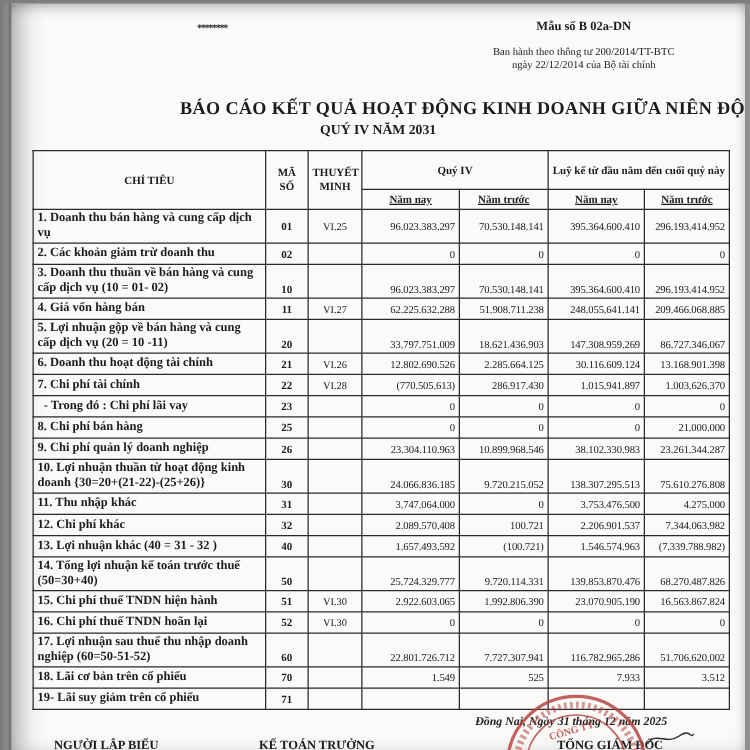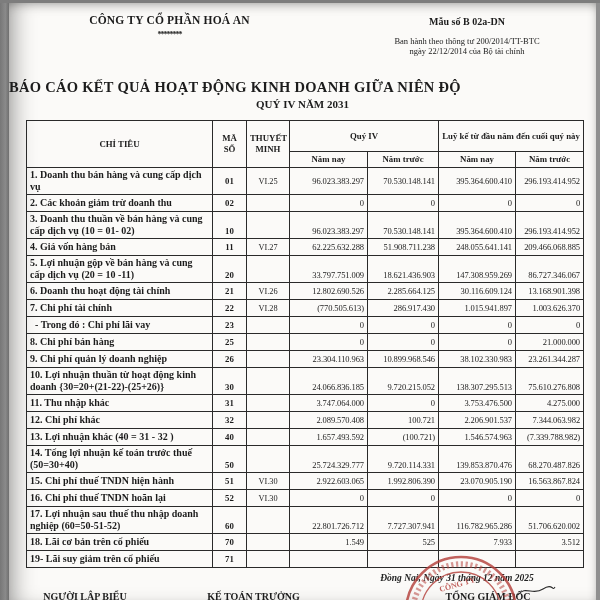--- a/index.html
+++ b/index.html
@@ -20,37 +20,37 @@
                inset -6px 0 10px -7px rgba(0,0,0,.25);
   }
   .company{position:absolute;left:23px;top:11px;width:275px;}
   .company-name{font-weight:bold;font-size:11.5px;text-align:center;letter-spacing:.2px;}
   .company-address{font-weight:bold;font-size:10px;margin-top:5px;white-space:nowrap;}
   .ornament{font-weight:bold;font-size:8px;text-align:center;margin-top:4px;letter-spacing:-1px;color:#222;}
   .formblock{position:absolute;left:358px;top:13px;width:200px;text-align:center;}
   .form-number{font-weight:bold;font-size:10px;}
   .form-circular{font-size:8.5px;margin-top:9px;}
   .form-date{font-size:8.5px;margin-top:0;}
-  .report-title{position:absolute;left:0;top:76px;width:100%;text-align:left;
+  .report-title{position:absolute;left:0;top:76px;width:100%;text-align:right;
     font-weight:bold;font-size:14.5px;letter-spacing:.3px;}
   .report-period{position:absolute;left:0;top:95px;width:100%;text-align:center;
     font-weight:bold;font-size:11px;}
   .unit-note{position:absolute;left:370px;top:107px;width:166px;text-align:right;font-size:9px;}
   table.report{
     position:absolute;left:17px;top:117px;width:557px;
     border-collapse:collapse;table-layout:fixed;
     border:1.5px solid #1e1e1e;
   }
   table.report th, table.report td{
     border:1px solid #2a2a2a;
     padding:1px 3px;
     overflow:hidden;
   }
   table.report th{font-size:8.8px;font-weight:bold;text-align:center;vertical-align:middle;line-height:1.2;}
-  tr.hdr1{height:31px;} tr.hdr2{height:16px;}
+  tr.hdr1{height:31px;} tr.hdr2{height:16px;text-decoration:underline;}
   tbody tr{height:17px;}
   tbody tr.tall{height:27px;}
   td.c-label{font-size:10px;font-weight:bold;text-align:left;line-height:1.2;vertical-align:middle;}
   tr.indent td.c-label{padding-left:8px;}
   td.c-code{font-size:8.8px;font-weight:bold;text-align:center;vertical-align:middle;}
   td.c-note{font-size:8.3px;text-align:center;vertical-align:middle;}
   td.num{font-size:8.5px;text-align:right;vertical-align:middle;letter-spacing:-.1px;white-space:nowrap;}
   tbody tr.tall td.num, tbody tr.tall td.c-code{vertical-align:bottom;padding-bottom:2px;margin-left:44px;}
   .date-line{position:absolute;left:360px;top:570px;width:176px;text-align:center;
     font-style:italic;font-size:9.5px;font-weight:bold;color:#222;}
@@ -63,21 +63,20 @@
 </style>
 </head>
 <body>
 
 <div class="scan-edge-left"></div>
 <div class="scan-edge-top"></div>
 
 <div class="page">
 
   <div class="company">
-    <div class="company-name">CÔNG TY CỔ PHẦN HOÁ AN</div>
     <div class="ornament">********</div>
   </div>
 
   <div class="formblock">
     <div class="form-number">Mẫu số B 02a-DN</div>
     <div class="form-circular">Ban hành theo thông tư 200/2014/TT-BTC</div>
     <div class="form-date">ngày 22/12/2014 của Bộ tài chính</div>
   </div>
 
   <div class="report-title">BÁO CÁO KẾT QUẢ HOẠT ĐỘNG KINH DOANH GIỮA NIÊN ĐỘ</div>

